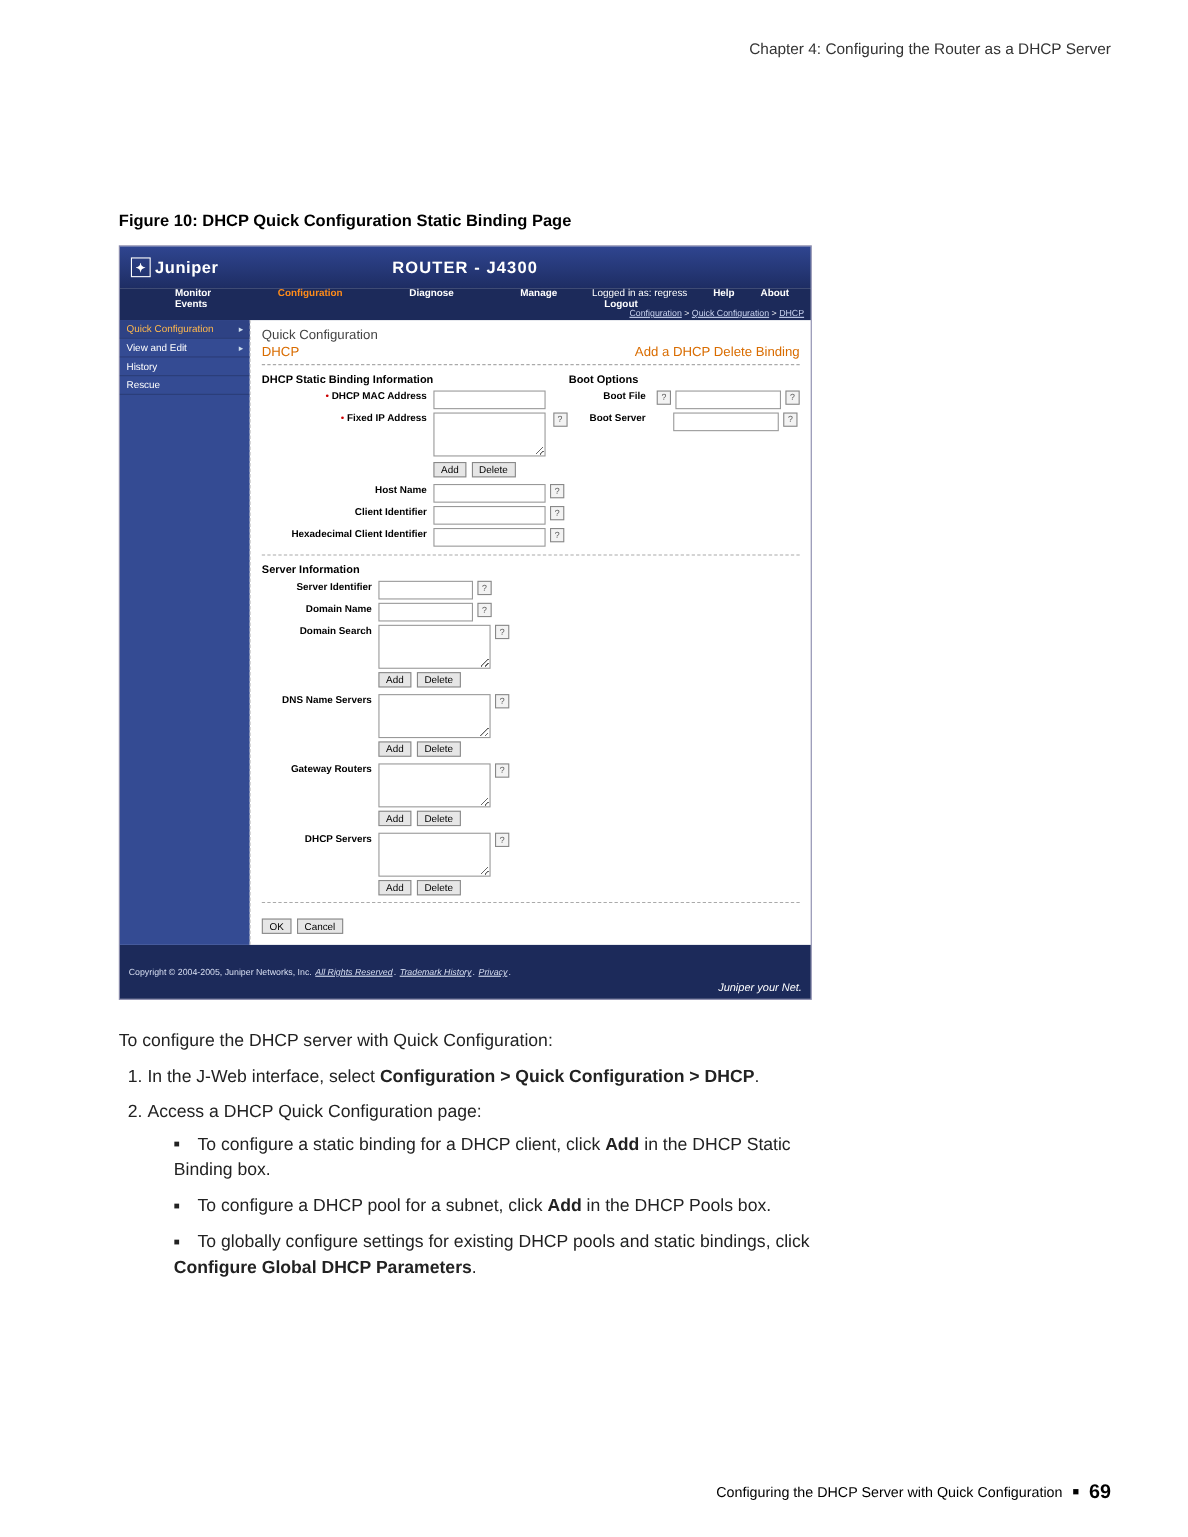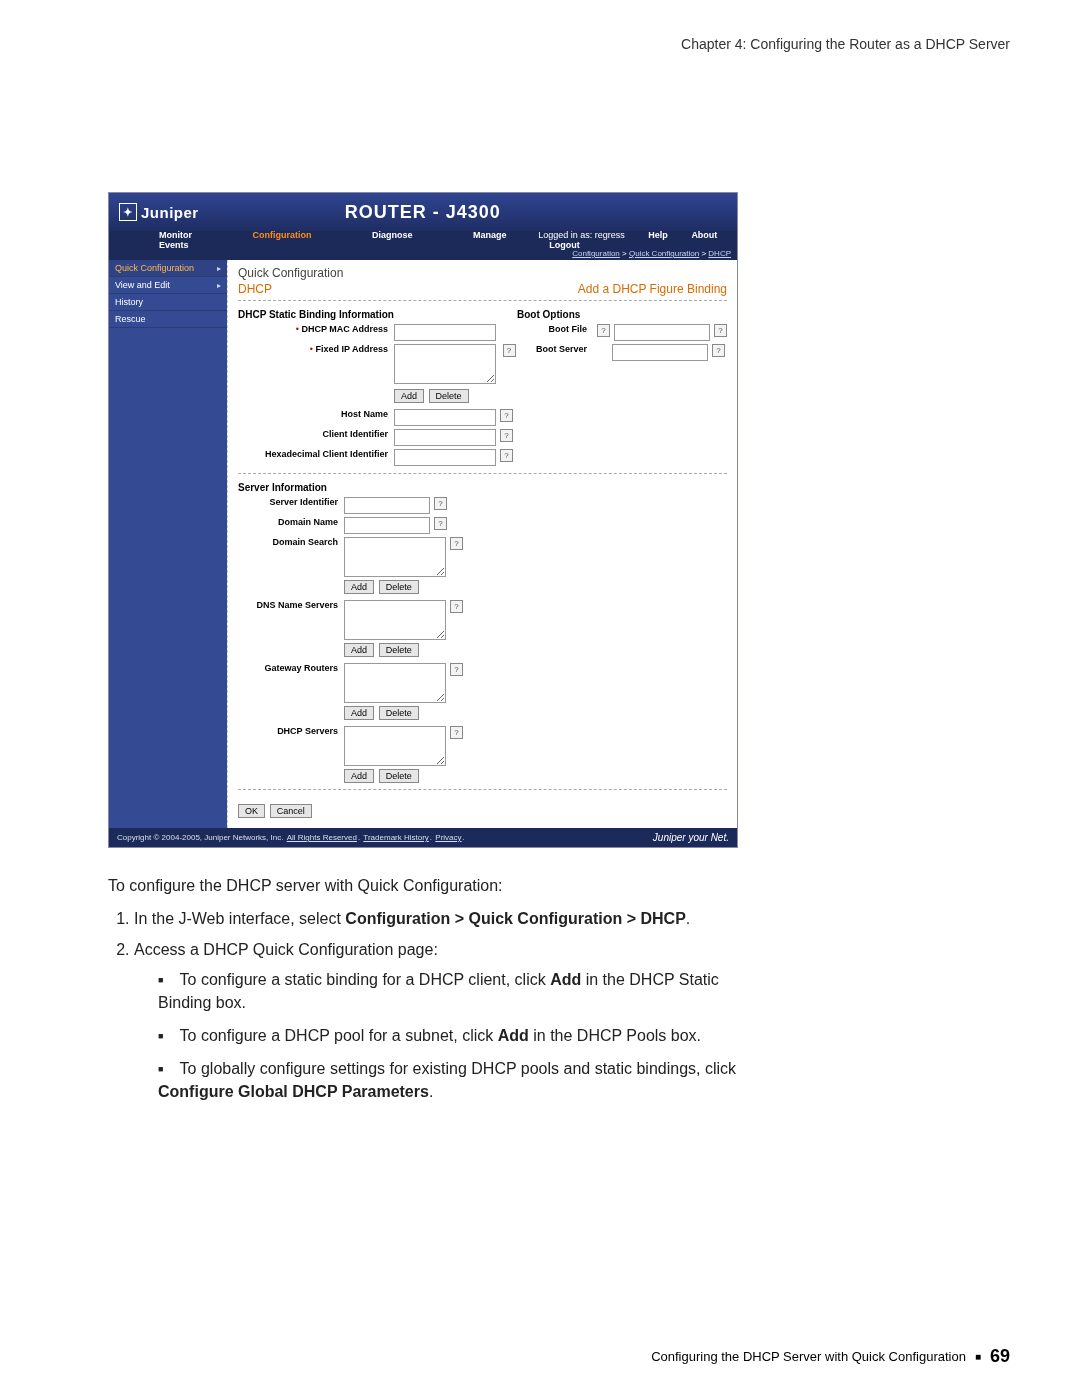--- a/index.html
+++ b/index.html
@@ -58,21 +58,21 @@
     border: 1px solid #fff;
     margin-right: 4px;
     display: inline-flex;
     align-items: center; justify-content: center;
     font-size: 11px;
   }
   .shot-banner .router-title {
     flex: 1;
     text-align: center;
     font-weight: bold;
-    font-size: 18px;
+    font-size: 15px;
     letter-spacing: 1px;
   }
   .navbar {
     background: #1c2a5a;
     color: #fff;
     display: flex;
     align-items: center;
     font-size: 9px;
     font-weight: bold;
     padding: 0 6px;
@@ -184,22 +184,22 @@
   .footer-btns { margin-top: 14px; }
   .shot-footer {
     background: #1c2a5a;
     color: #d8dff2;
     font-size: 8px;
     display: flex;
     justify-content: space-between;
     align-items: center;
     padding: 4px 8px;
   }
-  .shot-footer .links span { text-decoration: underline; margin: 0 1px; }
-  .tagline { font-style: italic; font-size: 10px; color: #fff; }
+  .shot-footer .links span { text-decoration: underline; margin: 0 1px; font-style: italic; }
+  .tagline { font-style: italic; font-size: 10px; color: #fff; margin-top: 30px; }
   
   .body-text {
     margin: 26px 0 0 38px;
     font-size: 16px;
     color: #222;
     line-height: 1.45;
     width: 640px;
     font-family: Verdana, Arial, sans-serif;
   }
   .body-text ol { padding-left: 26px; margin: 10px 0; }
@@ -219,20 +219,21 @@
   }
   .page-footer .sq { font-size: 10px; }
   .page-footer .pnum { font-weight: bold; font-size: 18px; }
 </style>
 </head>
 <body>
 
 <div class="page">
   <div class="chapter-header">Chapter 4: Configuring the Router as a DHCP Server</div>
 
+  <div class="figure-caption">Figure 10: DHCP Quick Configuration Static Binding Page</div>
 
   <div class="shot">
     <div class="shot-banner">
       <div class="juniper-logo">
         <span class="glyph">✦</span>
         <span>Juniper</span>
       </div>
       <div class="router-title">ROUTER - J4300</div>
       <div style="width:80px"></div>
     </div>
@@ -274,21 +275,21 @@
         </div>
         <div class="side-item">
           <span>Rescue</span>
         </div>
       </div>
 
       <div class="content">
         <div class="content-title">Quick Configuration</div>
         <div class="content-sub">
           <span class="dhcp">DHCP</span>
-          <span class="addbind">Add a DHCP Figure Binding</span>
+          <span class="addbind">Add a DHCP Delete Binding</span>
         </div>
         <hr class="hr-dots">
 
         <div class="section-row">
           <div class="section-col left">
             <div class="sec-title">DHCP Static Binding Information</div>
 
             <div class="field-row">
               <div class="field-label"><span class="req">• </span><span>DHCP MAC Address</span></div>
               <input class="txt" style="">

